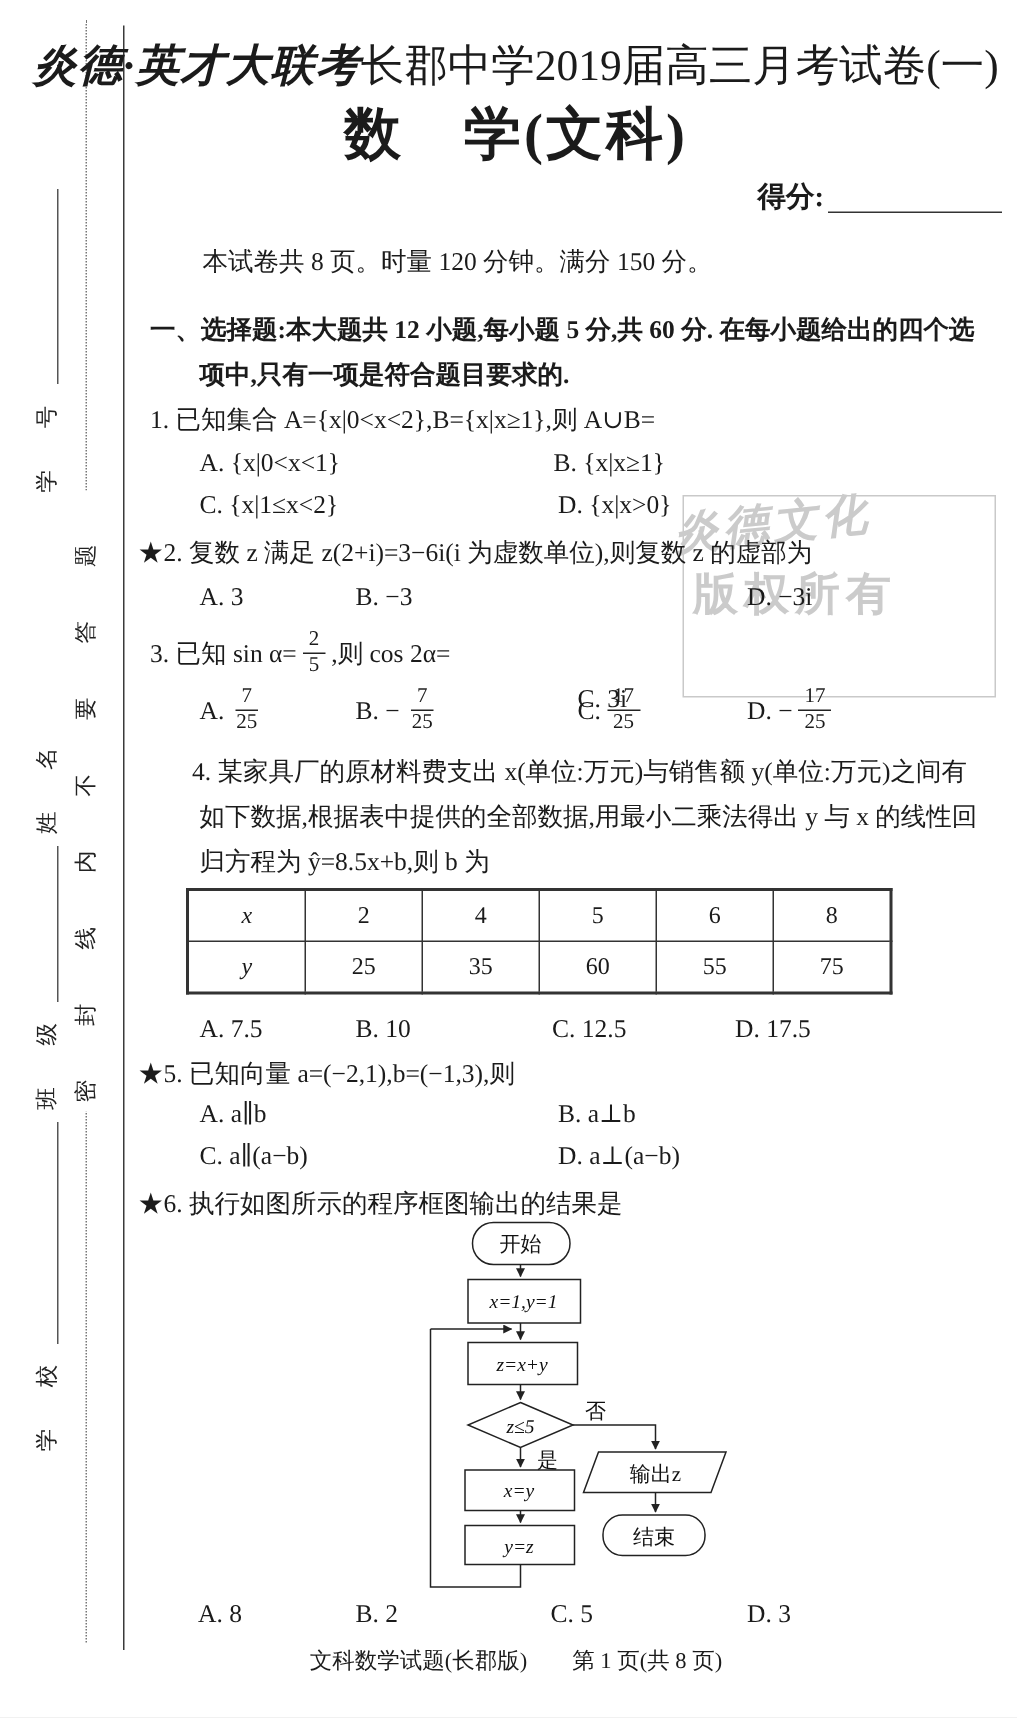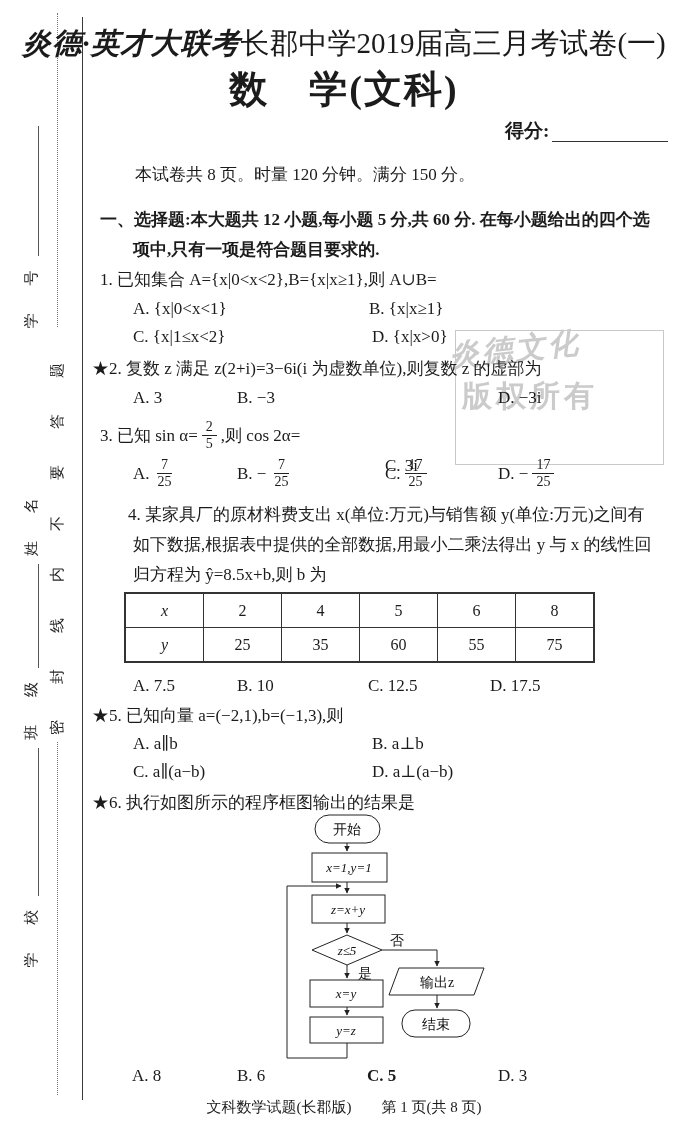--- a/index.html
+++ b/index.html
@@ -217,20 +217,20 @@
 
       <polygon points="399,968 484,968 474,995 389,995" fill="none" stroke="#222"></polygon>
       <text class="cjk" x="437" y="987" text-anchor="middle">输出z</text>
       <line x1="437" y1="995" x2="437" y2="1008" stroke="#222" marker-end="url(#arr)"></line>
 
       <rect x="402" y="1010" width="68" height="27" rx="13" fill="none" stroke="#222"></rect>
       <text class="cjk" x="436" y="1029" text-anchor="middle">结束</text>
     </svg>
 
     <div class="abs opt" style="left:132px;top:1066px;">A. 8</div>
-    <div class="abs opt" style="left:237px;top:1066px;">B. 6</div>
-    <div class="abs opt" style="left:367px;top:1066px;font-weight:bold;">C. 5</div>
+    <div class="abs opt" style="left:237px;top:1066px;">B. 2</div>
+    <div class="abs opt" style="left:367px;top:1066px;">C. 5</div>
     <div class="abs opt" style="left:498px;top:1066px;">D. 3</div>
 
     <div class="footer">文科数学试题(长郡版)　　第 1 页(共 8 页)</div>
 
   </div>
 </div>
 
 </body></html>

